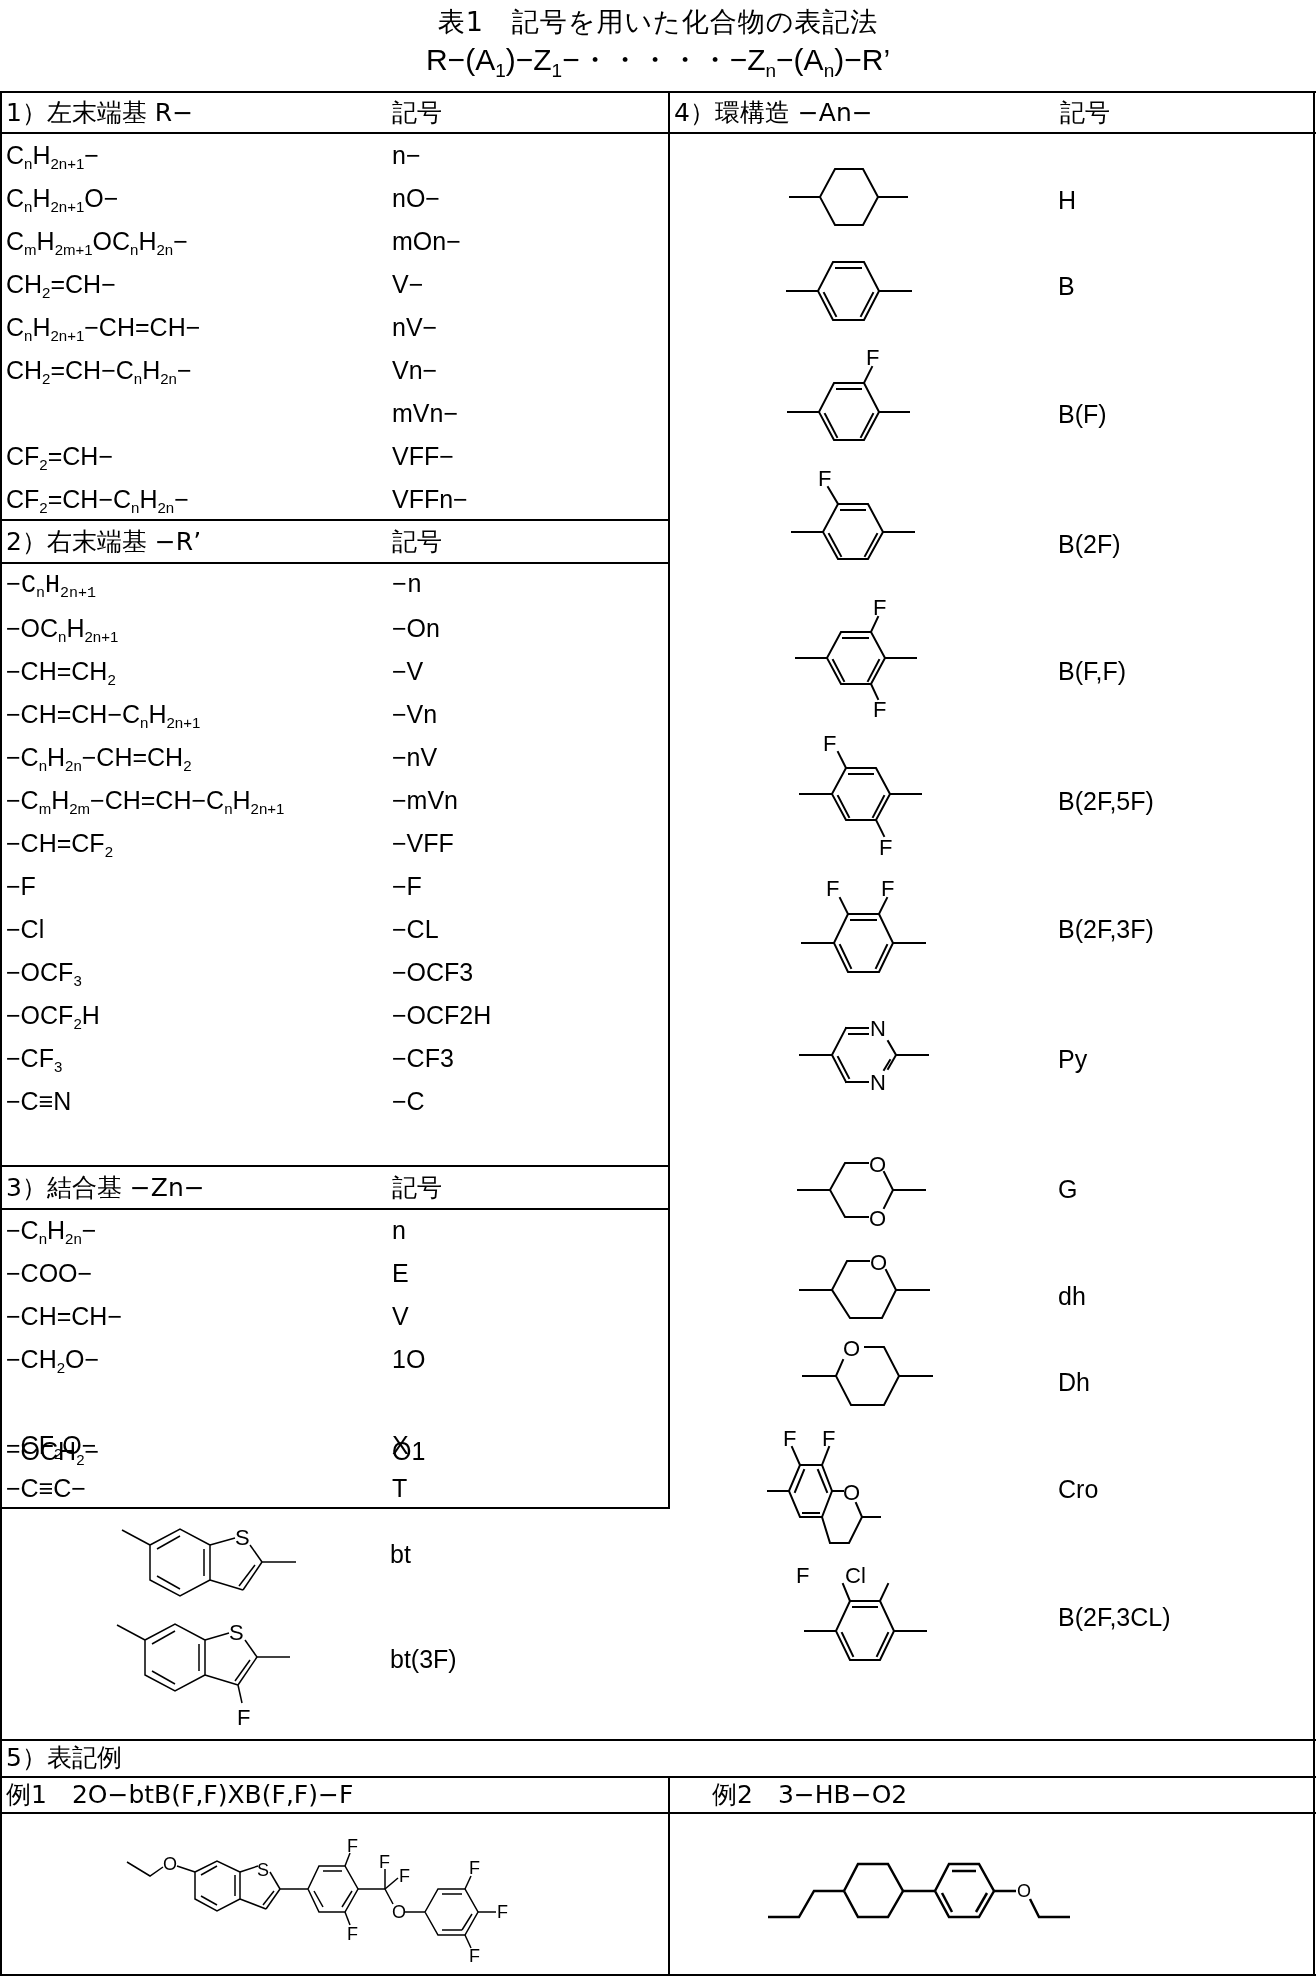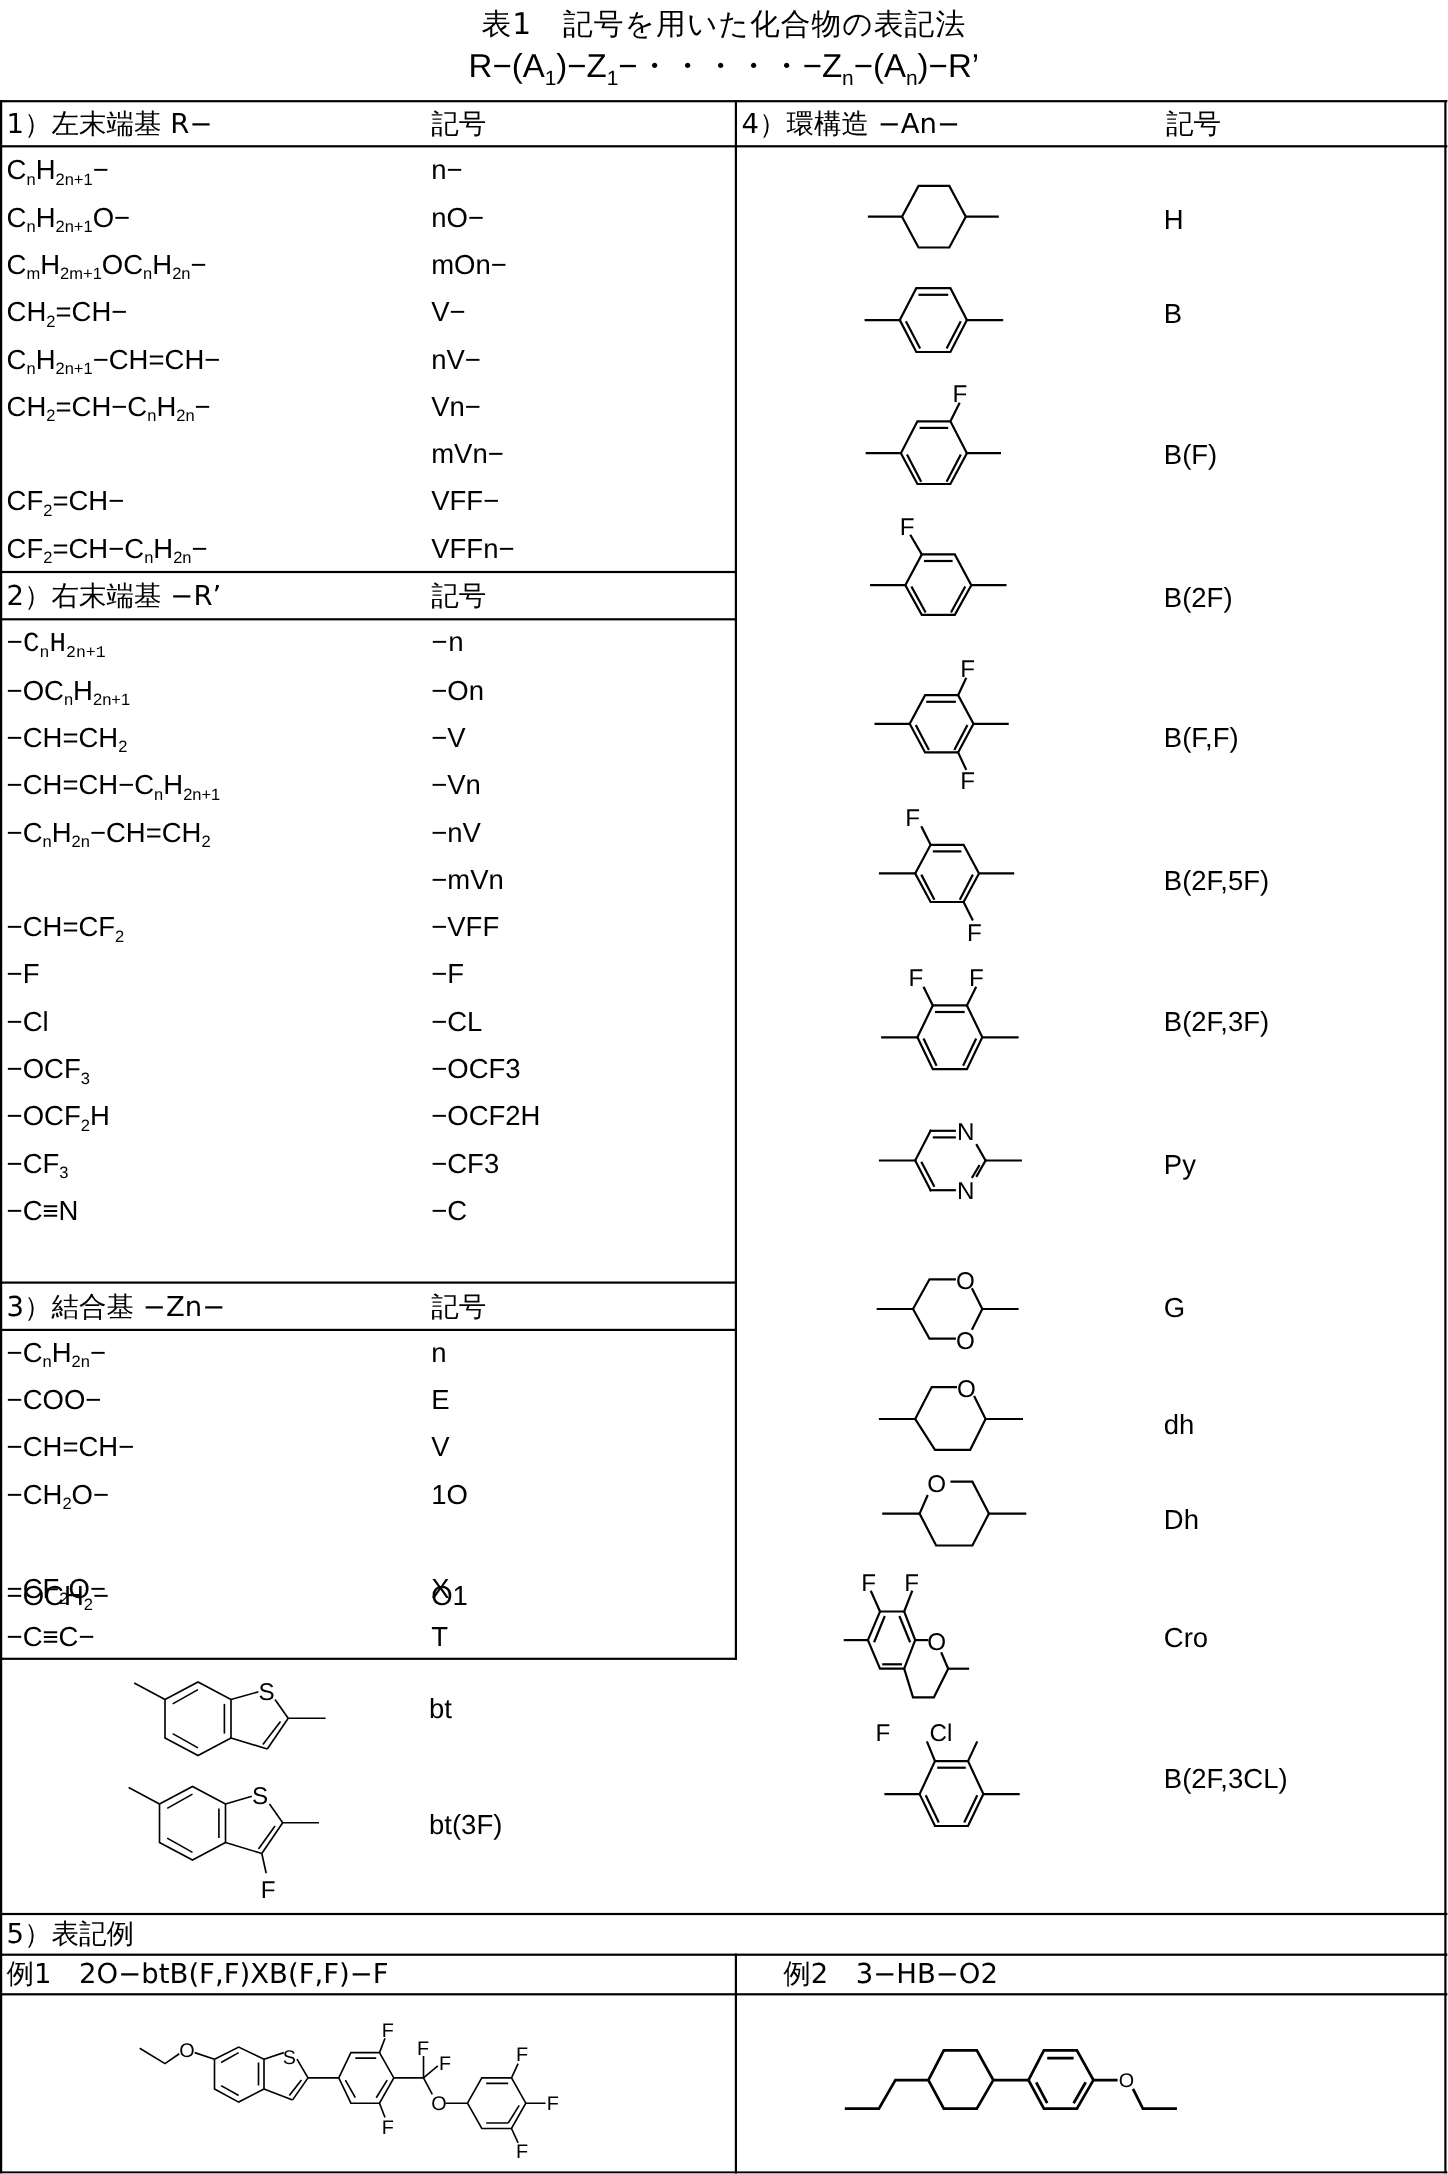--- a/index.html
+++ b/index.html
@@ -102,20 +102,21 @@
     </div>
     <div class="row" style="top: 693px;">
       <span class="f">−CH=CH−C<sub>n</sub>H<sub>2n+1</sub></span>
       <span class="s">−Vn</span>
     </div>
     <div class="row" style="top: 736px;">
       <span class="f">−C<sub>n</sub>H<sub>2n</sub>−CH=CH<sub>2</sub></span>
       <span class="s">−nV</span>
     </div>
     <div class="row" style="top: 779px;">
+      <span class="f">−C<sub>m</sub>H<sub>2m</sub>−CH=CH−C<sub>n</sub>H<sub>2n+1</sub></span>
       <span class="s">−mVn</span>
     </div>
     <div class="row" style="top: 822px;">
       <span class="f">−CH=CF<sub>2</sub></span>
       <span class="s">−VFF</span>
     </div>
     <div class="row" style="top: 865px;">
       <span class="f">−F</span>
       <span class="s">−F</span>
     </div>

